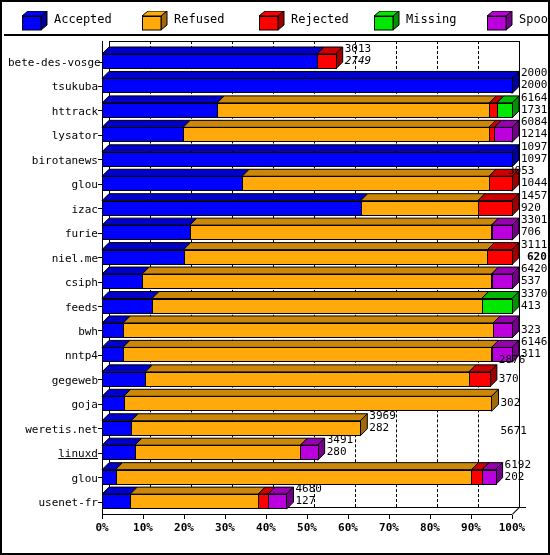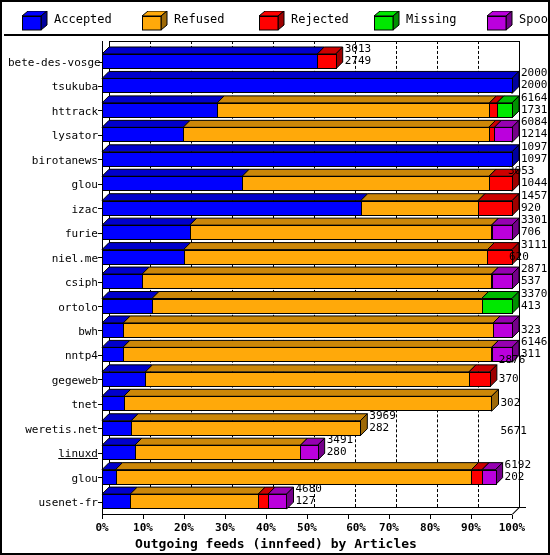--- a/index.html
+++ b/index.html
@@ -121,34 +121,33 @@
       <div class="tick" style="left: 221px; top: 479.1px; height: 4px;"></div>
       <div class="xtick-label" style="left: 203px; top: 485.1px; width: 36px;">30%</div>
       <div class="gridline" style="left: 269px; top: 5px; height: 466.1px;"></div>
       <div class="tick" style="left: 262px; top: 479.1px; height: 4px;"></div>
       <div class="xtick-label" style="left: 244px; top: 485.1px; width: 36px;">40%</div>
       <div class="gridline" style="left: 310px; top: 5px; height: 466.1px;"></div>
       <div class="tick" style="left: 303px; top: 479.1px; height: 4px;"></div>
       <div class="xtick-label" style="left: 285px; top: 485.1px; width: 36px;">50%</div>
       <div class="gridline" style="left: 351px; top: 5px; height: 466.1px;"></div>
       <div class="tick" style="left: 344px; top: 479.1px; height: 4px;"></div>
-      <div class="xtick-label" style="left: 326px; top: 485.1px; width: 36px; text-align: right;">60%</div>
+      <div class="xtick-label" style="left: 326px; top: 485.1px; width: 36px;">60%</div>
       <div class="gridline" style="left: 392px; top: 5px; height: 466.1px;"></div>
       <div class="tick" style="left: 385px; top: 479.1px; height: 4px;"></div>
       <div class="xtick-label" style="left: 367px; top: 485.1px; width: 36px;">70%</div>
       <div class="gridline" style="left: 433px; top: 5px; height: 466.1px;"></div>
       <div class="tick" style="left: 426px; top: 479.1px; height: 4px;"></div>
       <div class="xtick-label" style="left: 408px; top: 485.1px; width: 36px;">80%</div>
       <div class="gridline" style="left: 474px; top: 5px; height: 466.1px;"></div>
       <div class="tick" style="left: 467px; top: 479.1px; height: 4px;"></div>
       <div class="xtick-label" style="left: 449px; top: 485.1px; width: 36px;">90%</div>
       <div class="gridline" style="left: 515px; top: 5px; height: 466.1px;"></div>
       <div class="tick" style="left: 508px; top: 479.1px; height: 4px;"></div>
       <div class="xtick-label" style="left: 490px; top: 485.1px; width: 36px;">100%</div>
-      <div id="xtitle" style="top: 500.1px;">Outgoing feeds (innfeed) by Articles</div>
       <div class="ylabel" style="top: 20px; right: 450px;">bete-des-vosges</div>
       <div class="tick" style="left: 94px; top: 25.5px; width: 4px; height: 1px;"></div>
       <div style="position: absolute; left: 0px; top: 0px; width: 0px; height: 0px;">
         <div class="seg-top">
           <svg style="position:absolute;left:0;top:0;overflow:visible" width="1" height="1">
             <polygon points="98,18 105,11 320.25,11 313.25,18" fill="#0000cc" stroke="#000" stroke-width="1"></polygon>
           </svg>
         </div>
         <div class="seg-front" style="left: 98px; top: 18px; width: 216.25px; height: 15px; background: rgb(0, 0, 255);"></div>
       </div>
@@ -159,21 +158,21 @@
           </svg>
         </div>
         <div class="seg-side">
           <svg style="position:absolute;left:0;top:0;overflow:visible" width="1" height="1">
             <polygon points="331.7,18 338.7,11 338.7,26 331.7,33" fill="#9e0000" stroke="#000" stroke-width="1"></polygon>
           </svg>
         </div>
         <div class="seg-front" style="left: 313.25px; top: 18px; width: 19.45px; height: 15px; background: rgb(255, 0, 0);"></div>
       </div>
       <div class="vallab" style="left: 340.7px; top: 7px;">3013</div>
-      <div class="vallab" style="left: 340.7px; top: 19px;">2749</div>
+      <div class="vallab" style="left: 340.7px; top: 19px; font-style: italic;">2749</div>
       <div class="ylabel" style="top: 44.45px; right: 450px;">tsukuba</div>
       <div class="tick" style="left: 94px; top: 49.95px; width: 4px; height: 1px;"></div>
       <div style="position: absolute; left: 0px; top: 0px; width: 0px; height: 0px;">
         <div class="seg-top">
           <svg style="position:absolute;left:0;top:0;overflow:visible" width="1" height="1">
             <polygon points="98,42.45 105,35.45 515,35.45 508,42.45" fill="#0000cc" stroke="#000" stroke-width="1"></polygon>
           </svg>
         </div>
         <div class="seg-side">
           <svg style="position:absolute;left:0;top:0;overflow:visible" width="1" height="1">
@@ -407,21 +406,21 @@
           </svg>
         </div>
         <div class="seg-side">
           <svg style="position:absolute;left:0;top:0;overflow:visible" width="1" height="1">
             <polygon points="508,213.6 515,206.6 515,221.6 508,228.6" fill="#9e0000" stroke="#000" stroke-width="1"></polygon>
           </svg>
         </div>
         <div class="seg-front" style="left: 483.4px; top: 213.6px; width: 25.6px; height: 15px; background: rgb(255, 0, 0);"></div>
       </div>
       <div class="vallab" style="left: 517px; top: 202.6px;">3111</div>
-      <div class="vallab" style="left: 505px; top: 214.6px;">620</div>
+      <div class="vallab" style="left: 523px; top: 214.6px; font-weight: bold;">620</div>
       <div class="ylabel" style="top: 240.05px; right: 450px;">csiph</div>
       <div class="tick" style="left: 94px; top: 245.55px; width: 4px; height: 1px;"></div>
       <div style="position: absolute; left: 0px; top: 0px; width: 0px; height: 0px;">
         <div class="seg-top">
           <svg style="position:absolute;left:0;top:0;overflow:visible" width="1" height="1">
             <polygon points="98,238.04999999999998 105,231.04999999999998 145.18,231.04999999999998 138.18,238.04999999999998" fill="#0000cc" stroke="#000" stroke-width="1"></polygon>
           </svg>
         </div>
         <div class="seg-front" style="left: 98px; top: 238.05px; width: 41.18px; height: 15px; background: rgb(0, 0, 255);"></div>
       </div>
@@ -439,23 +438,23 @@
             <polygon points="487.5,238.04999999999998 494.5,231.04999999999998 515,231.04999999999998 508,238.04999999999998" fill="#9600b1" stroke="#000" stroke-width="1"></polygon>
           </svg>
         </div>
         <div class="seg-side">
           <svg style="position:absolute;left:0;top:0;overflow:visible" width="1" height="1">
             <polygon points="508,238.04999999999998 515,231.04999999999998 515,246.04999999999998 508,253.04999999999998" fill="#740089" stroke="#000" stroke-width="1"></polygon>
           </svg>
         </div>
         <div class="seg-front" style="left: 487.5px; top: 238.05px; width: 21.5px; height: 15px; background: rgb(187, 0, 221);"></div>
       </div>
-      <div class="vallab" style="left: 517px; top: 227.05px;">2871</div>
+      <div class="vallab" style="left: 517px; top: 227.05px;">6420</div>
       <div class="vallab" style="left: 517px; top: 239.05px;">537</div>
-      <div class="ylabel" style="top: 264.5px; right: 450px;">ortolo</div>
+      <div class="ylabel" style="top: 264.5px; right: 450px;">feeds</div>
       <div class="tick" style="left: 94px; top: 270px; width: 4px; height: 1px;"></div>
       <div style="position: absolute; left: 0px; top: 0px; width: 0px; height: 0px;">
         <div class="seg-top">
           <svg style="position:absolute;left:0;top:0;overflow:visible" width="1" height="1">
             <polygon points="98,262.5 105,255.5 155.02,255.5 148.02,262.5" fill="#0000cc" stroke="#000" stroke-width="1"></polygon>
           </svg>
         </div>
         <div class="seg-front" style="left: 98px; top: 262.5px; width: 51.02px; height: 15px; background: rgb(0, 0, 255);"></div>
       </div>
       <div style="position: absolute; left: 0px; top: 0px; width: 0px; height: 0px;">
@@ -573,21 +572,21 @@
         </div>
         <div class="seg-side">
           <svg style="position:absolute;left:0;top:0;overflow:visible" width="1" height="1">
             <polygon points="485.86,335.84999999999997 492.86,328.84999999999997 492.86,343.84999999999997 485.86,350.84999999999997" fill="#9e0000" stroke="#000" stroke-width="1"></polygon>
           </svg>
         </div>
         <div class="seg-front" style="left: 464.95px; top: 335.85px; width: 21.91px; height: 15px; background: rgb(255, 0, 0);"></div>
       </div>
       <div class="vallab" style="left: 494.86px; top: 318px;">2876</div>
       <div class="vallab" style="left: 494.86px; top: 336.85px;">370</div>
-      <div class="ylabel" style="top: 362.3px; right: 450px;">tnet</div>
+      <div class="ylabel" style="top: 362.3px; right: 450px;">goja</div>
       <div class="tick" style="left: 94px; top: 367.8px; width: 4px; height: 1px;"></div>
       <div style="position: absolute; left: 0px; top: 0px; width: 0px; height: 0px;">
         <div class="seg-top">
           <svg style="position:absolute;left:0;top:0;overflow:visible" width="1" height="1">
             <polygon points="98,360.3 105,353.3 126.73,353.3 119.73,360.3" fill="#0000cc" stroke="#000" stroke-width="1"></polygon>
           </svg>
         </div>
         <div class="seg-front" style="left: 98px; top: 360.3px; width: 22.73px; height: 15px; background: rgb(0, 0, 255);"></div>
       </div>
       <div style="position: absolute; left: 0px; top: 0px; width: 0px; height: 0px;">

